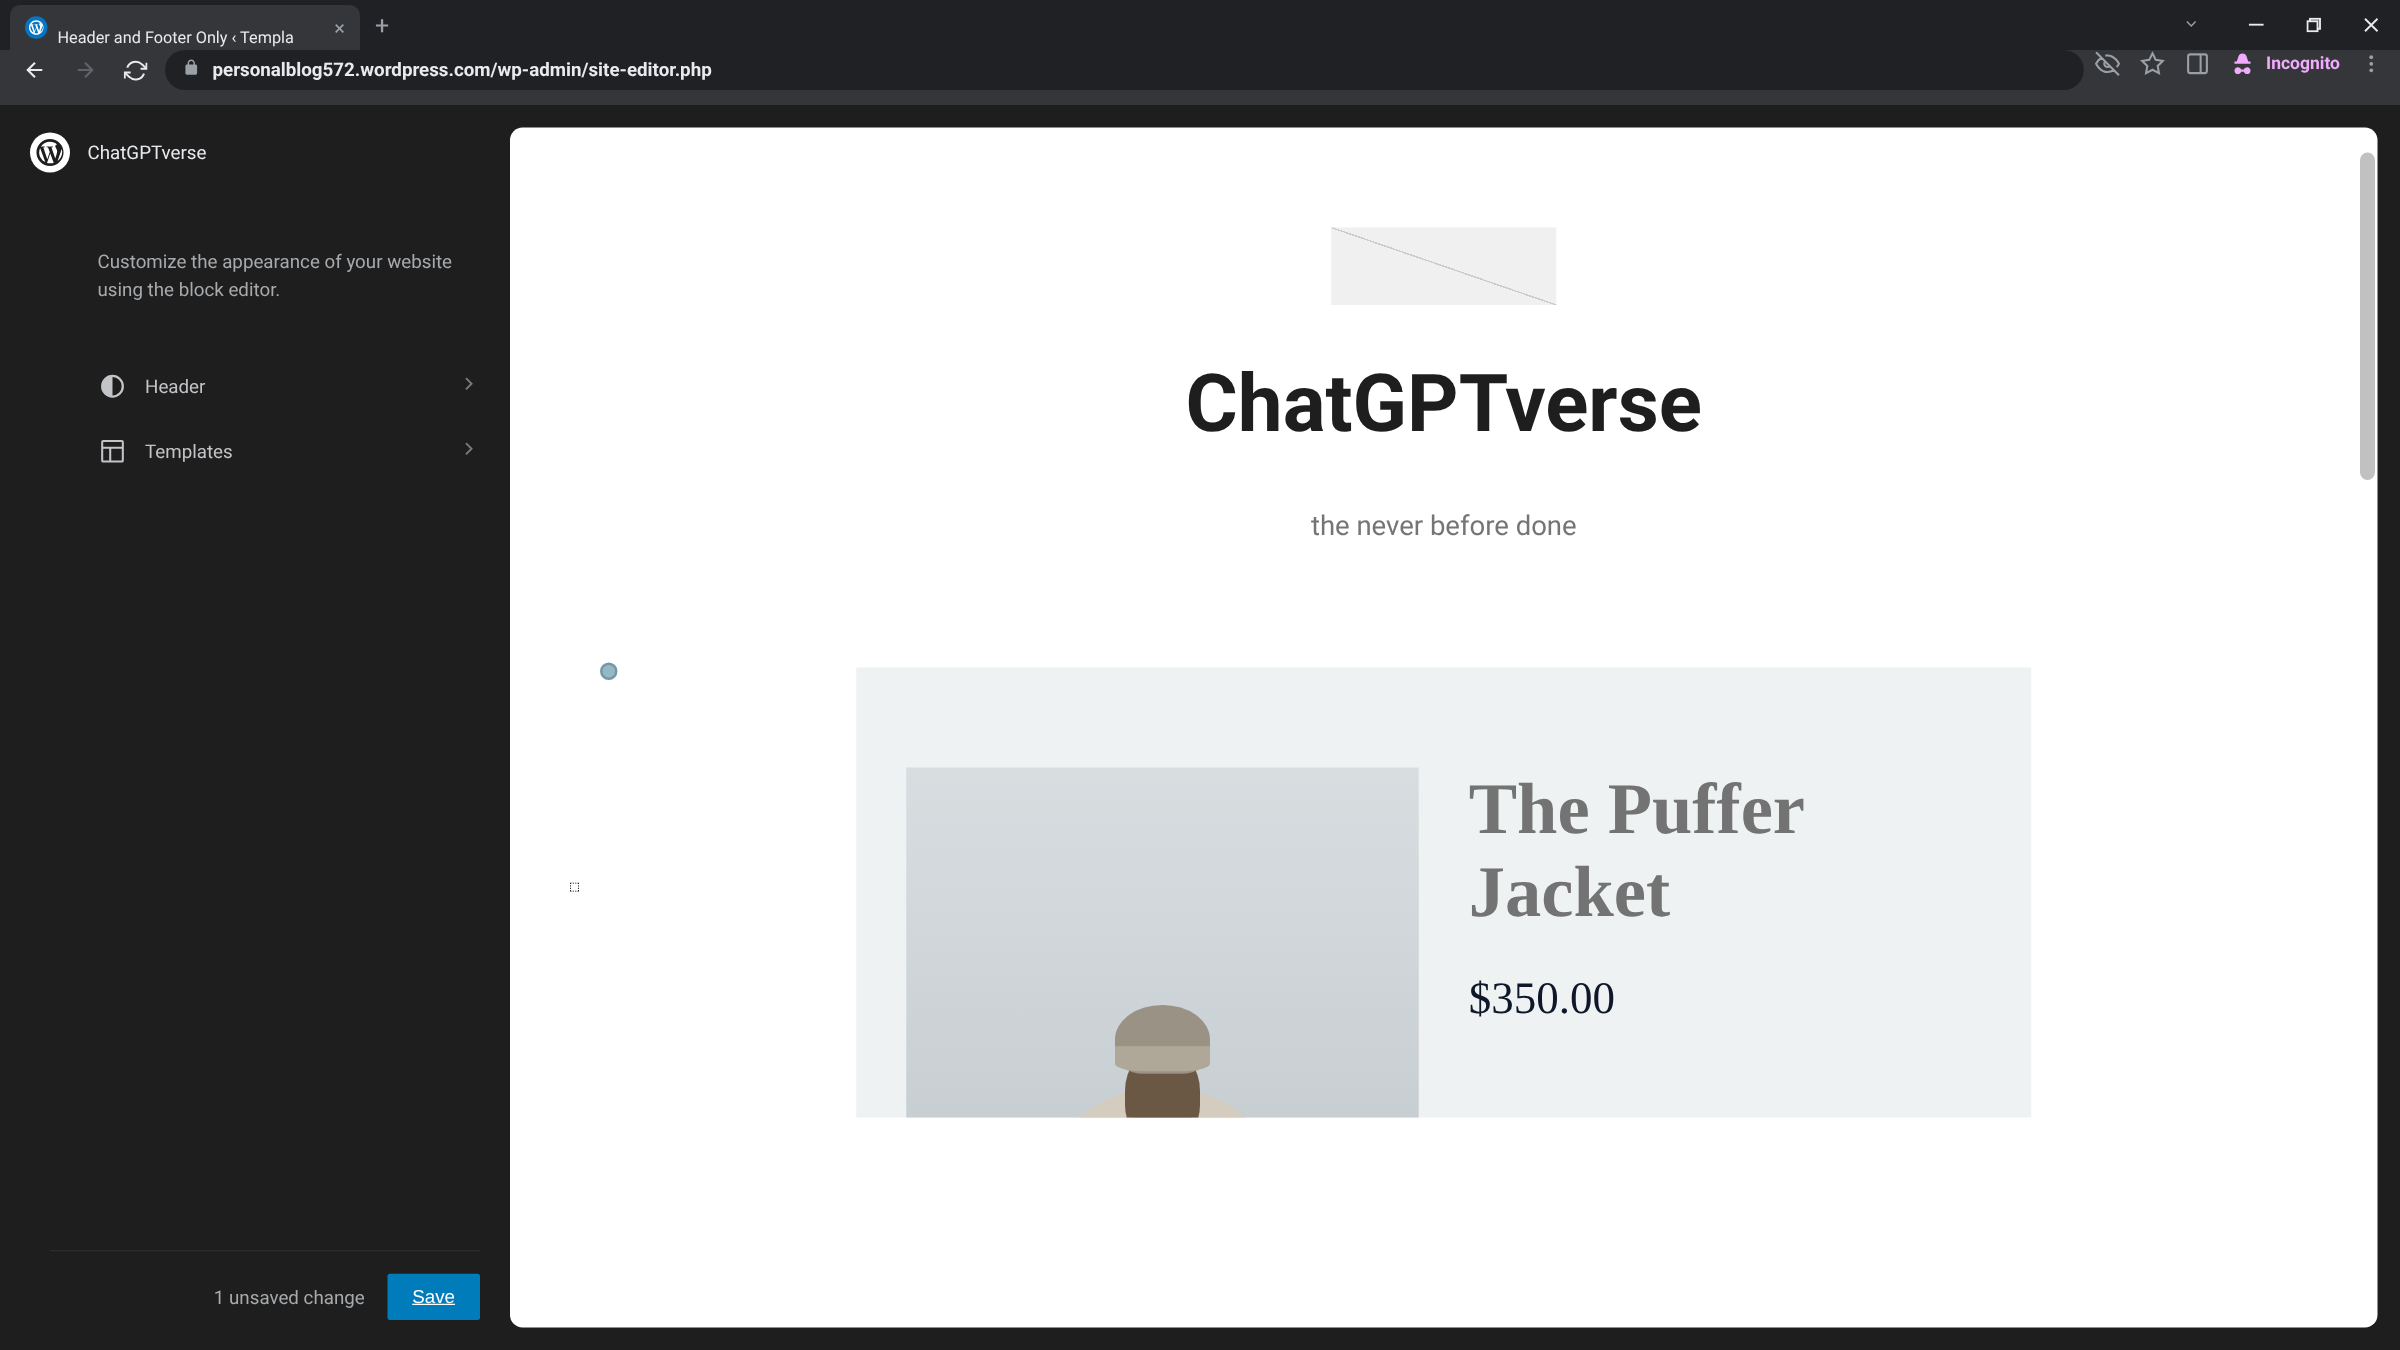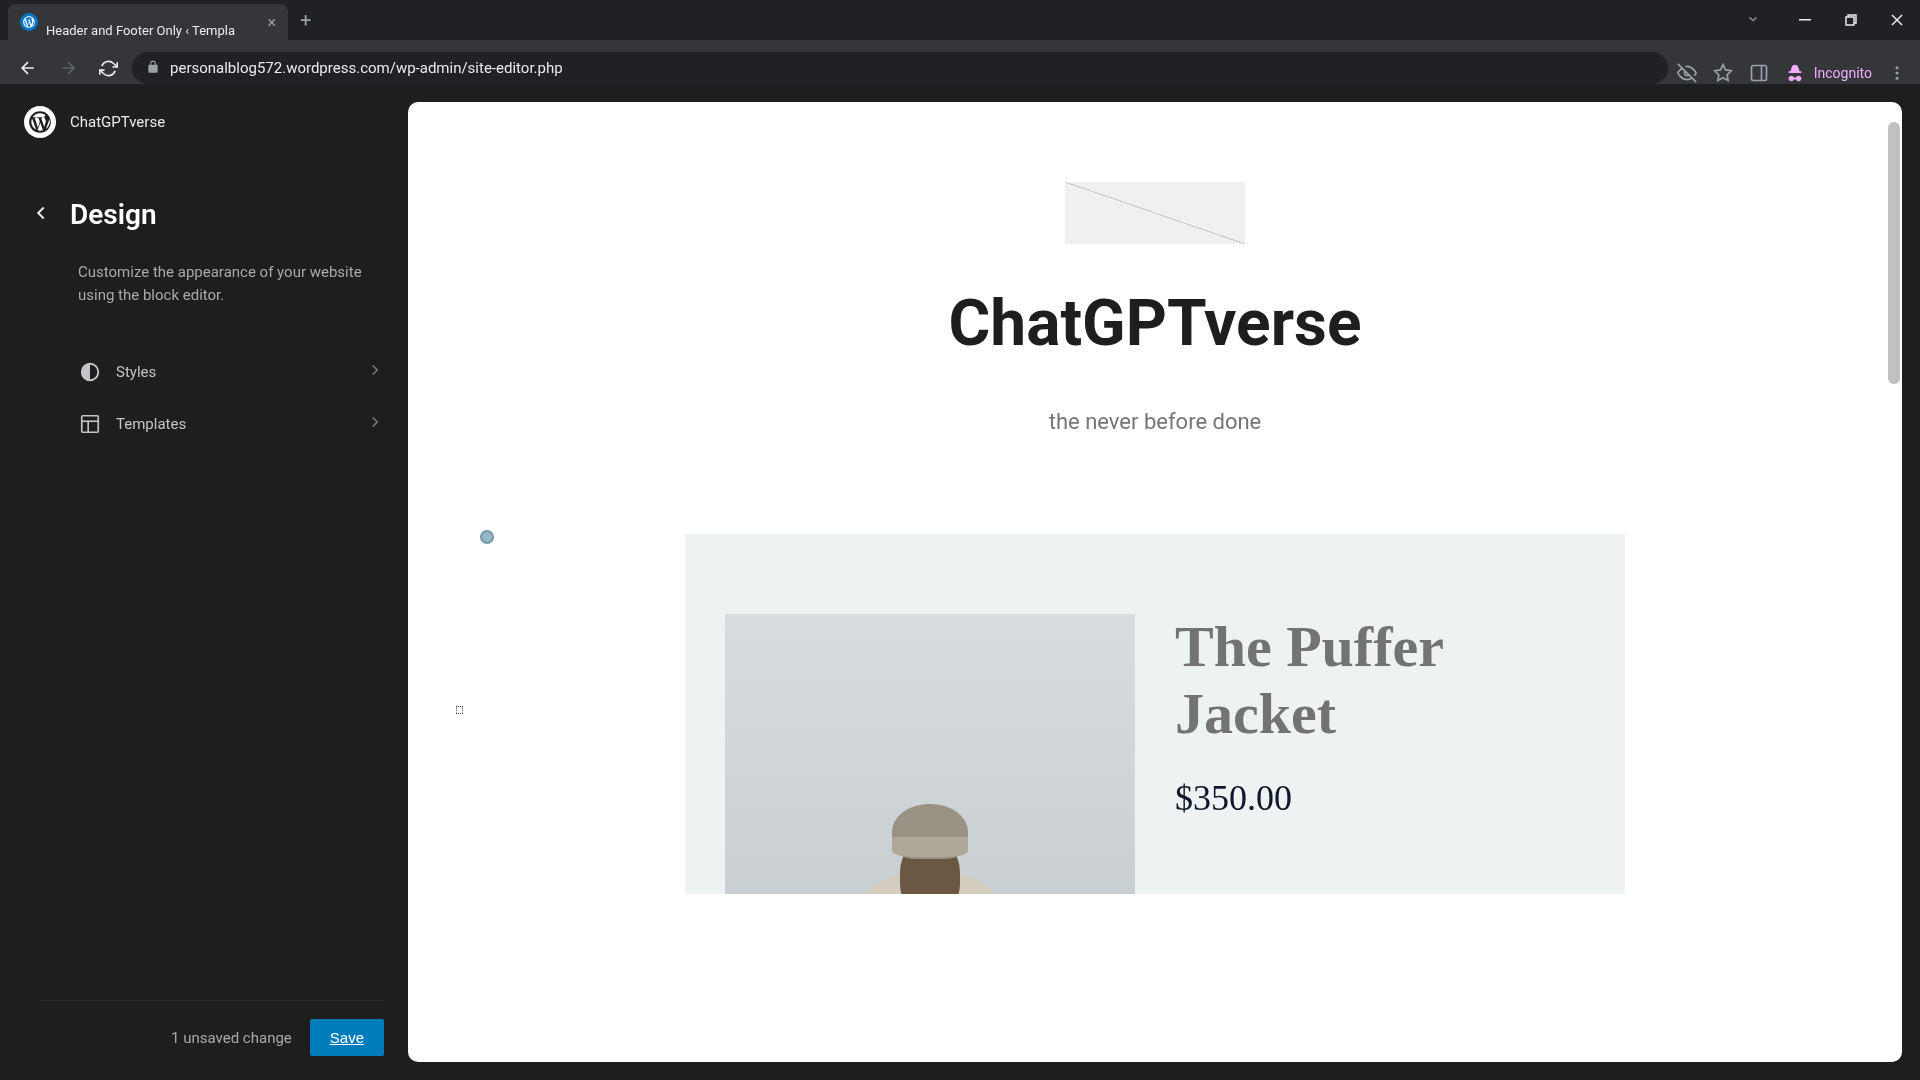--- a/index.html
+++ b/index.html
@@ -82,23 +82,24 @@
     .window-dropdown {
       position: absolute;
       right: 160px;
       color: #9aa0a6;
     }
     
     .address-bar {
       background: #35363a;
       height: 44px;
       display: flex;
-      align-items: flex-end;
+      align-items: flex-start;
       padding: 0 12px;
       gap: 8px;
+      font-weight: bold;
     }
     .nav-btn {
       width: 32px;
       height: 32px;
       display: flex;
       align-items: center;
       justify-content: center;
       color: #e8eaed;
       cursor: pointer;
       border-radius: 50%;
@@ -498,39 +499,31 @@
   <div class="sidebar">
     <div class="sidebar-header">
       <div class="wp-logo">
         <svg viewBox="0 0 24 24" fill="currentColor">
             <path d="M12 2C6.5 2 2 6.5 2 12s4.5 10 10 10 10-4.5 10-10S17.5 2 12 2zm-8 10c0-1.2.3-2.3.7-3.3l3.8 10.4C5.8 17.7 4 15 4 12zm8 8c-.8 0-1.5-.1-2.2-.3l2.4-7 2.5 6.8c0 .1.1.1.1.2-.9.2-1.8.3-2.8.3zm1.1-11.7c.5 0 .9-.1.9-.1.4 0 .4-.6 0-.6 0 0-1.3.1-2.2.1-.8 0-2.1-.1-2.1-.1-.4 0-.5.6 0 .6 0 0 .4.1.9.1l1.2 3.4-1.8 5.3-2.9-8.7c.5 0 .9-.1.9-.1.4 0 .4-.6 0-.6 0 0-1.3.1-2.2.1h-.5C6.8 5.1 9.2 4 12 4c2 0 3.9.8 5.3 2h-.1c-.8 0-1.3.7-1.3 1.4 0 .6.4 1.2.8 1.8.3.5.6 1.2.6 2.1 0 .7-.3 1.5-.6 2.5l-.8 2.7-2.8-8.2zm6.1-1.8c1.1 1.4 1.8 3.2 1.8 5.2 0 2.7-1.3 5.1-3.4 6.5l2.5-7.1c.5-1.2.6-2.1.6-2.9 0-.6-.1-1.1-.2-1.5l-.1-.2h-1.2z"></path>
           </svg>
       </div>
       <span class="site-name">ChatGPTverse</span>
     </div>
 
-    <div class="design-row">
-      <span class="back-chevron">
-        <svg width="22" height="22" viewBox="0 0 24 24" fill="none" stroke="currentColor" stroke-width="2.2">
-            <path d="M15 18l-6-6 6-6"></path>
-          </svg>
-      </span>
-      <h1 class="design-title">Design</h1>
-    </div>
 
     <p class="design-desc">Customize the appearance of your website using the block editor.</p>
 
     <div class="menu-items">
       <div class="menu-item">
         <span class="menu-item-icon">
           <svg width="22" height="22" viewBox="0 0 24 24" fill="currentColor">
               <path d="M12 2a10 10 0 100 20 10 10 0 000-20zm0 18V4a8 8 0 010 16z"></path>
             </svg>
         </span>
-        <span class="menu-item-label">Styles</span>
+        <span class="menu-item-label">Header</span>
         <span class="menu-item-chevron">
           <svg width="18" height="18" viewBox="0 0 24 24" fill="none" stroke="currentColor" stroke-width="2">
               <path d="M9 18l6-6-6-6"></path>
             </svg>
         </span>
       </div>
       <div class="menu-item">
         <span class="menu-item-icon">
           <svg width="22" height="22" viewBox="0 0 24 24" fill="none" stroke="currentColor" stroke-width="1.8">
               <rect x="3" y="3" width="18" height="18" rx="1"></rect>

